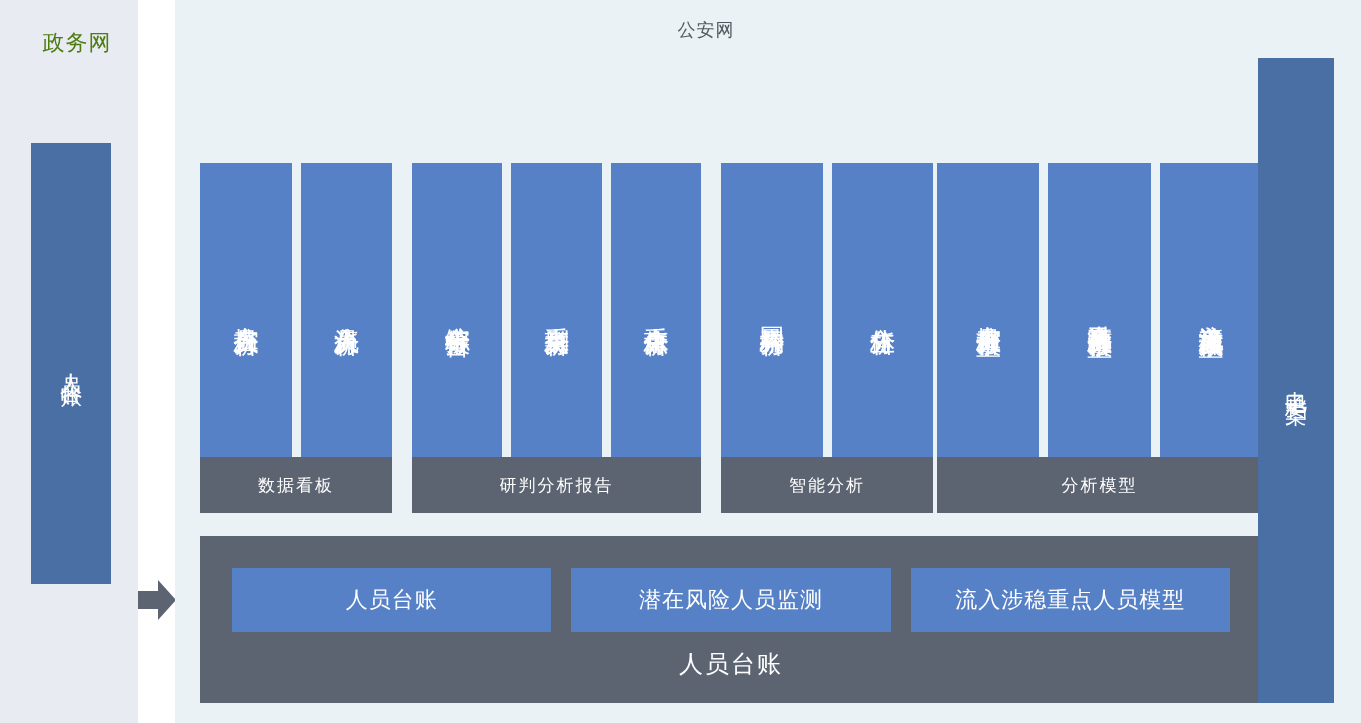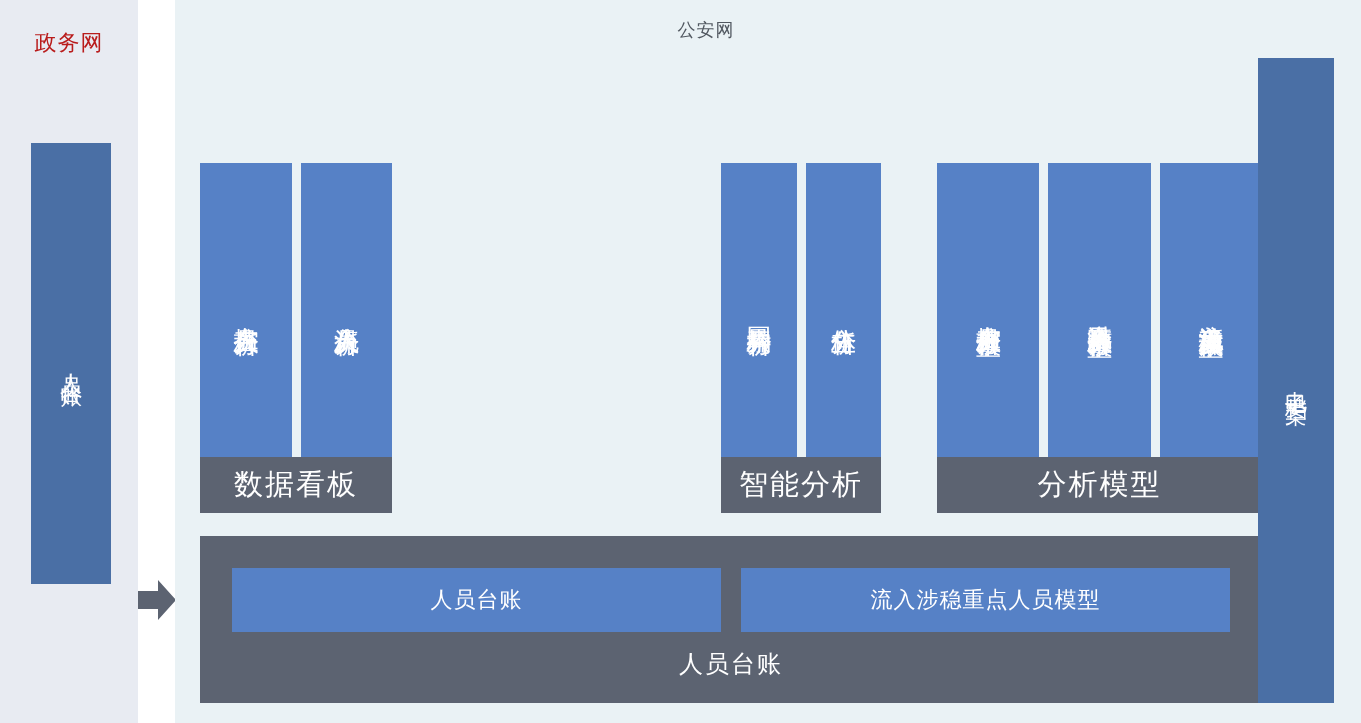--- a/index.html
+++ b/index.html
@@ -11,22 +11,23 @@
   }
   .canvas{position:relative;width:1361px;height:723px;}
 
   
   .left-panel{
     position:absolute;left:0;top:0;width:138px;height:723px;
     background:#e8ebf2;
   }
   .left-title{
     position:absolute;left:0;top:28px;width:138px;
-    text-align:center;font-size:22px;color:#b91c1c;
+    text-align:center;font-size:22px;color:#4d7c0f;
     letter-spacing:1px;
+    padding-left:8px;
   }
   .left-bar{
     position:absolute;left:31px;top:143px;width:80px;height:441px;
     background:#4a6fa5;
     display:flex;align-items:center;justify-content:center;
   }
   .vtext{
     writing-mode:vertical-rl;text-orientation:upright;
     color:#ffffff;line-height:1.18;text-align:center;
     white-space:nowrap;
@@ -73,26 +74,26 @@
     flex:1 1 auto;
     background:#5681c6;
     display:flex;align-items:center;justify-content:center;
     overflow:hidden;
   }
   .card .vtext{font-size:25px;letter-spacing:1px;}
   .group-footer{
     position:absolute;left:0;right:0;bottom:0;height:56px;
     background:#5c6371;
     display:flex;align-items:center;justify-content:center;
-    color:#ffffff;font-size:29px;letter-spacing:2px;
+    color:#ffffff;font-size:17px;letter-spacing:2px;
   }
   
   #group-0{left:0px;width:192px;}
   #group-1{left:212px;width:289px;}
-  #group-2{left:521px;width:160px;}
+  #group-2{left:521px;width:180px;padding-left:32px;}
   #group-3{left:737px;width:325px;font-family:Liberation Serif, serif;}
   
   #group-3 .group-cards{bottom:56px;}
   #group-0 .group-cards, #group-2 .group-cards{bottom:56px;}
   
   #group-0 .card, #group-1 .card, #group-2 .card{margin-bottom:0;}
 
   
   .ledger{
     position:absolute;left:25px;top:536px;width:1062px;height:167px;
@@ -153,20 +154,36 @@
           </div>
           <div class="card">
             <span class="vtext">流入人员分析</span>
           </div>
         </div>
         <div class="group-footer">
           <span>数据看板</span>
         </div>
       </div>
 
+      <div class="group" id="group-1">
+        <div class="group-cards">
+          <div class="card">
+            <span class="vtext">综合分析报告</span>
+          </div>
+          <div class="card">
+            <span class="vtext">重点类别分析</span>
+          </div>
+          <div class="card">
+            <span class="vtext">重点个体分析</span>
+          </div>
+        </div>
+        <div class="group-footer">
+          <span>研判分析报告</span>
+        </div>
+      </div>
 
       <div class="group" id="group-2">
         <div class="group-cards">
           <div class="card">
             <span class="vtext">同素异构分析</span>
           </div>
           <div class="card">
             <span class="vtext">立体分析</span>
           </div>
         </div>
@@ -193,20 +210,23 @@
       </div>
 
     </div>
 
     <div class="ledger">
       <div class="ledger-cards">
         <div class="ledger-card">
           <span>人员台账</span>
         </div>
         <div class="ledger-card">
+          <span>潜在风险人员监测</span>
+        </div>
+        <div class="ledger-card">
           <span>流入涉稳重点人员模型</span>
         </div>
       </div>
       <div class="ledger-label">人员台账</div>
     </div>
 
   </div>
 
   <div class="right-bar">
     <span class="vtext">电子档案</span>

